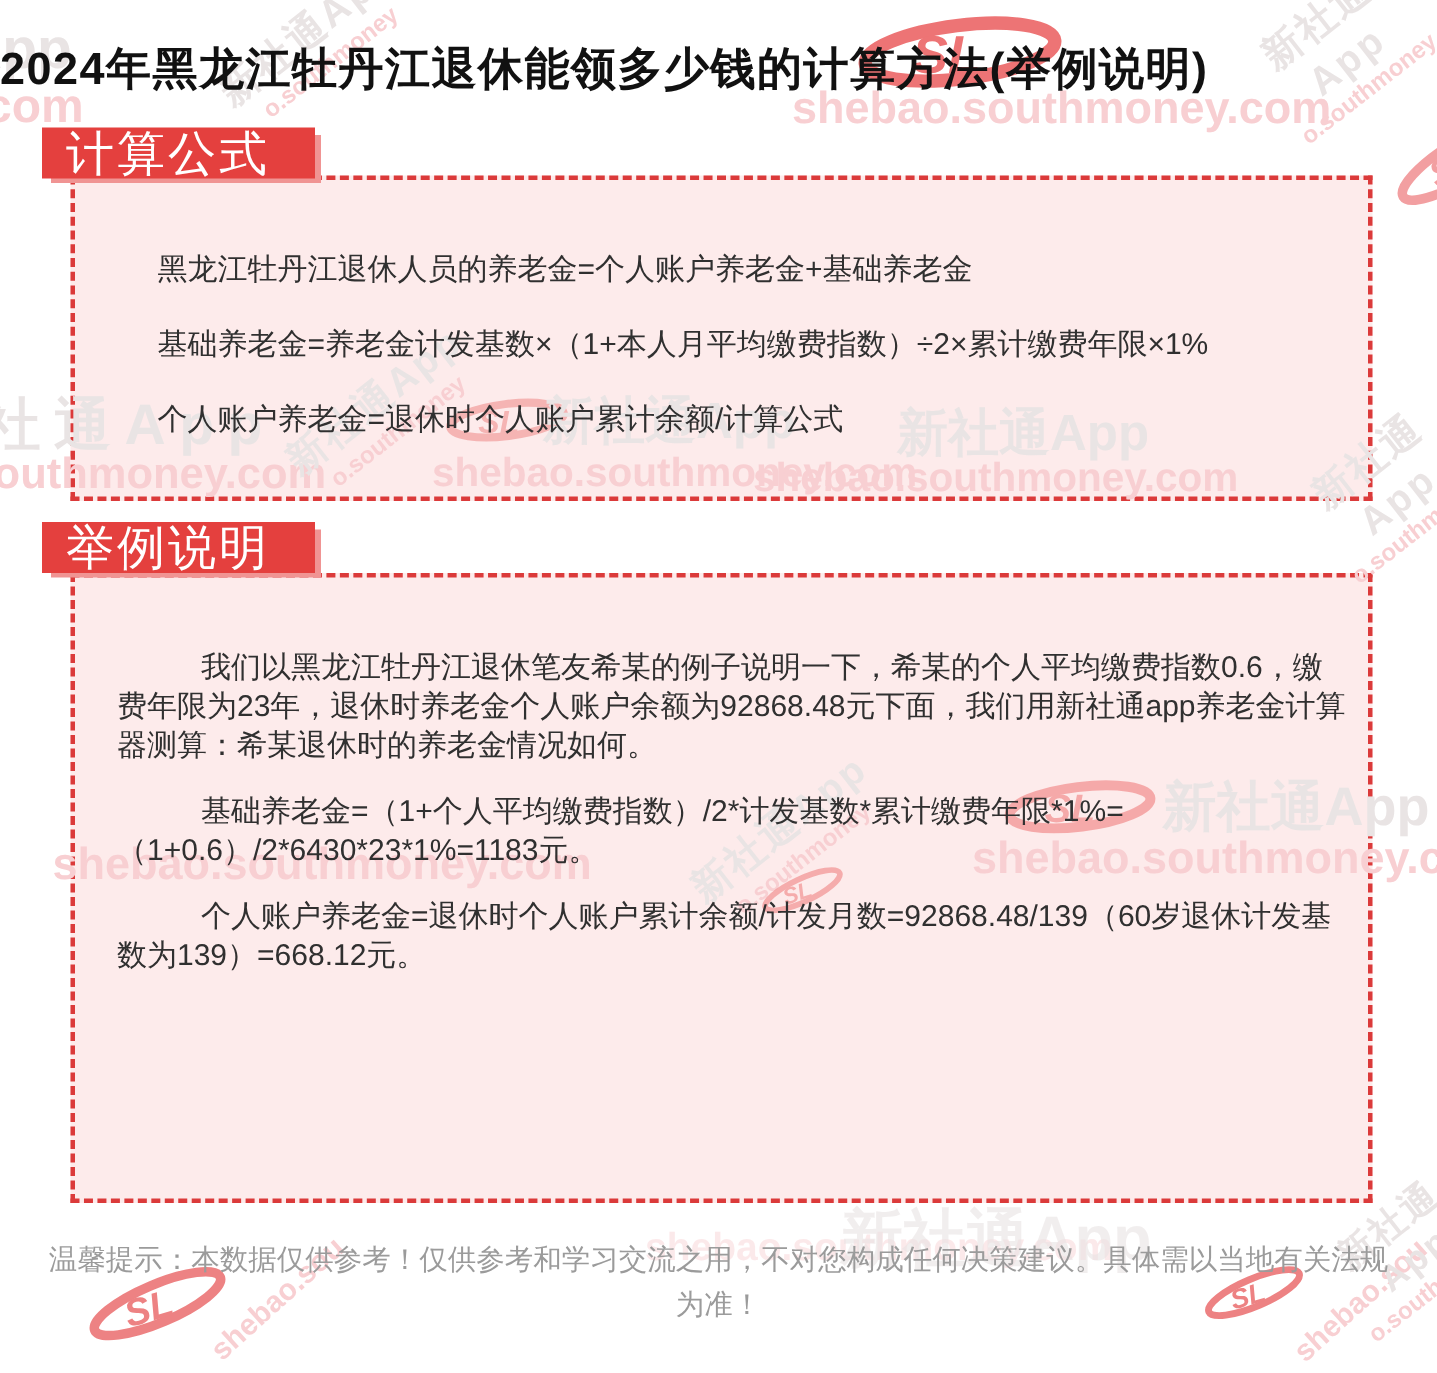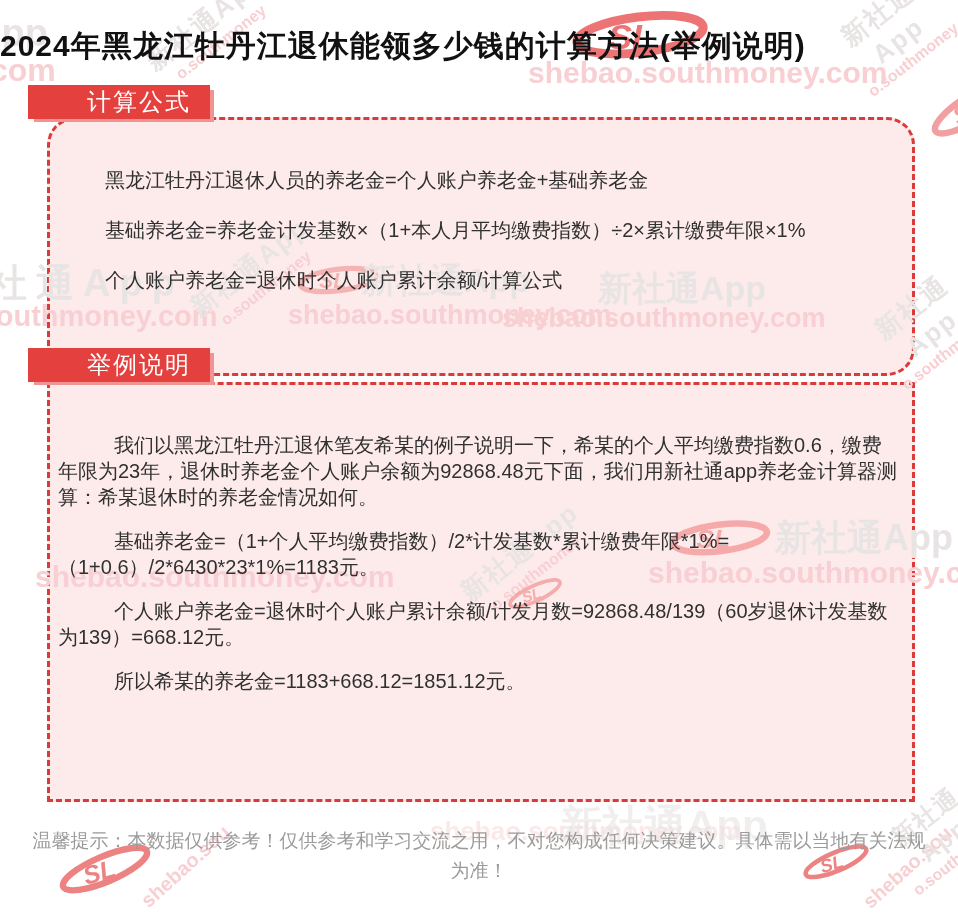--- a/index.html
+++ b/index.html
@@ -8,31 +8,31 @@
     --footer-gray:#9b9b9b; --text-color:#303030; --title-color:#111111;
   }
   *{margin:0;padding:0;box-sizing:border-box;}
   body{background:#fff;font-family:"Liberation Sans","DejaVu Sans",sans-serif;}
   #stage{position:relative;width:958px;height:915px;background:#fff;overflow:hidden;margin:0 auto;}
 
   
   .page-title{position:absolute;left:0;right:0;top:26px;z-index:2;
     font-size:30px;font-weight:bold;color:var(--title-color);letter-spacing:1px;}
   .badge{position:absolute;left:28px;width:182px;height:34px;z-index:3;
-    background:var(--accent-red);color:#fff;font-size:24px;line-height:34px;
-    padding-left:40px;letter-spacing:2px;box-shadow:5px 4px 0 -1px #f09493;text-align:center;}
+    background:var(--accent-red);color:#fff;font-size:32px;line-height:34px;
+    padding-left:16px;letter-spacing:2px;box-shadow:5px 4px 0 -1px #f09493;}
   .badge-1{top:85px;}
   .badge-2{top:348px;font-family:Liberation Serif, serif;}
   .panel{position:absolute;left:47px;width:868px;background:var(--box-bg);
     border:3px dashed var(--dash-red);}
-  .panel-1{top:117px;height:259px;border-radius:28px;}
+  .panel-1{top:117px;height:217px;}
   .panel-2{top:382px;height:420px;}
   .panel-inner{position:relative;z-index:2;}
   .panel-1 .panel-inner{padding:47px 20px 0 55px;}
-  .panel-2 .panel-inner{padding:47px 12px 0 8px;}
+  .panel-2 .panel-inner{padding:47px 12px 0 8px;margin-left:20px;}
   .panel p{font-size:20px;color:var(--text-color);line-height:26px;}
   .panel-1 p{margin-bottom:24px;}
   .panel-2 p{margin-bottom:18px;text-indent:56px;}
   .footer-note{position:absolute;left:0;right:0;top:826px;z-index:2;
     padding:0 28px;text-align:center;font-size:19px;line-height:30px;color:var(--footer-gray);}
 
   
   .wm-layer{position:absolute;inset:0;z-index:1;pointer-events:none;}
   .wm{position:absolute;white-space:nowrap;font-weight:bold;}
   .wm-gray{color:var(--wm-gray);}
@@ -147,19 +147,18 @@
       <p>个人账户养老金=退休时个人账户累计余额/计算公式</p>
     </div>
   </section>
 
   <div class="badge badge-2">举例说明</div>
   <section class="panel panel-2">
     <div class="panel-inner">
       <p>我们以黑龙江牡丹江退休笔友希某的例子说明一下，希某的个人平均缴费指数0.6，缴费年限为23年，退休时养老金个人账户余额为92868.48元下面，我们用新社通app养老金计算器测算：希某退休时的养老金情况如何。</p>
       <p>基础养老金=（1+个人平均缴费指数）/2*计发基数*累计缴费年限*1%=（1+0.6）/2*6430*23*1%=1183元。</p>
       <p>个人账户养老金=退休时个人账户累计余额/计发月数=92868.48/139（60岁退休计发基数为139）=668.12元。</p>
-      <p>所以希某的养老金=1183+668.12=1851.12元。</p>
     </div>
   </section>
 
   <div class="footer-note">温馨提示：本数据仅供参考！仅供参考和学习交流之用，不对您构成任何决策建议。具体需以当地有关法规为准！</div>
 
 </div>
 
 </body></html>

